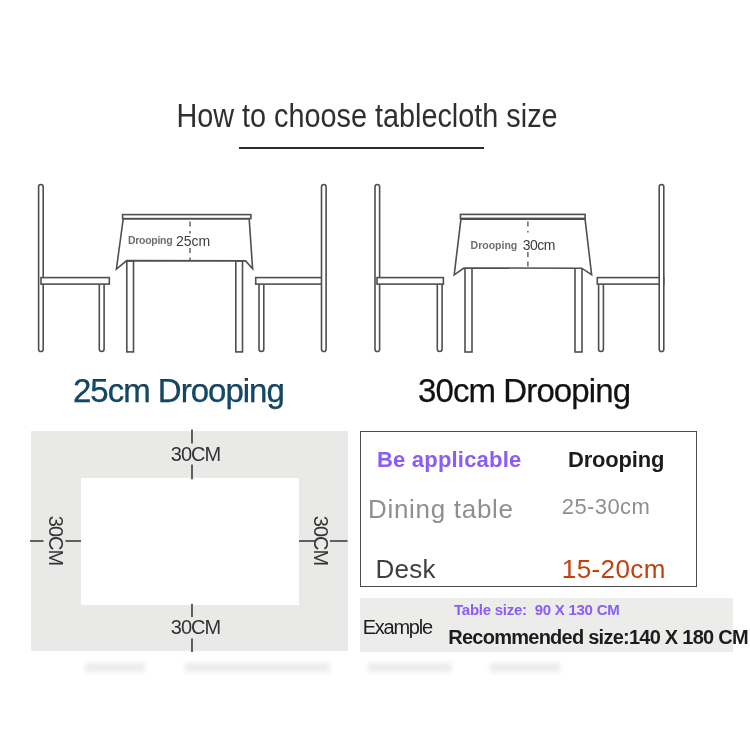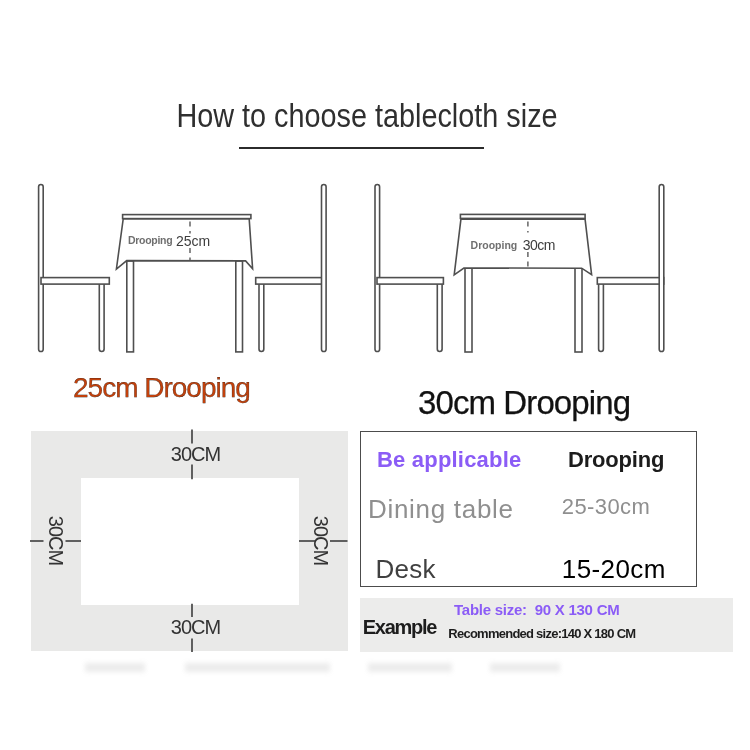--- a/index.html
+++ b/index.html
@@ -68,23 +68,23 @@
 
   <text x="128" y="243.8" font-family="Liberation Sans, sans-serif" font-size="10.5" font-weight="700" fill="#6f6f6f" letter-spacing="-0.3">Drooping</text>
 
   <text x="176" y="245.5" font-family="Liberation Sans, sans-serif" font-size="14" font-weight="400" fill="#3d3d3d">25cm</text>
 
   <text x="470.6" y="248.5" font-family="Liberation Sans, sans-serif" font-size="10.5" font-weight="700" fill="#6f6f6f">Drooping</text>
 
   <text x="522.7" y="250" font-family="Liberation Sans, sans-serif" font-size="14" font-weight="400" fill="#3d3d3d" letter-spacing="-0.5">30cm</text>
 </svg>
 
-<div class="abs" style="left:73px;top:372px;font-size:28px;color:#c2410c;letter-spacing:-1px;-webkit-text-stroke:0.25px #121212;">25cm Drooping</div>
+<div class="abs" style="left:73px;top:372px;font-size:33px;color:#0c4a6e;letter-spacing:-1px;-webkit-text-stroke:0.25px #121212;">25cm Drooping</div>
 
-<div class="abs" style="left:418px;top:384px;font-size:33px;color:#121212;letter-spacing:-0.9px;-webkit-text-stroke:0.25px #121212;">30cm Drooping</div>
+<div class="abs" style="left:418px;top:372px;font-size:33px;color:#121212;letter-spacing:-0.9px;-webkit-text-stroke:0.25px #121212;">30cm Drooping</div>
 
 <div class="abs" style="left:31px;top:431px;width:317px;height:220px;background:#e9e9e8;"></div>
 
 <div class="abs" style="left:81px;top:478px;width:218px;height:127px;background:#ffffff;"></div>
 
 <svg class="abs" style="left:0;top:420px;" width="360" height="240" viewBox="0 420 360 240">
   <g stroke="#474747" stroke-width="1.7">
 
     <line x1="192" y1="429.6" x2="192" y2="443.6"></line>
     <line x1="192" y1="464.4" x2="192" y2="479.2"></line>
@@ -115,26 +115,26 @@
 <div class="abs" style="left:377px;top:446.5px;font-size:22px;font-weight:700;color:#8b5cf6;letter-spacing:0.2px;">Be applicable</div>
 
 <div class="abs" style="left:568px;top:446.5px;font-size:22px;font-weight:700;color:#1c1c1c;letter-spacing:-0.2px;">Drooping</div>
 
 <div class="abs" style="left:368px;top:494px;font-size:26px;color:#8f8f8f;letter-spacing:0.7px;">Dining table</div>
 
 <div class="abs" style="left:561.8px;top:494px;font-size:22px;color:#8f8f8f;letter-spacing:0.4px;">25-30cm</div>
 
 <div class="abs" style="left:375.6px;top:553.5px;font-size:26px;color:#404040;letter-spacing:0.2px;">Desk</div>
 
-<div class="abs" style="left:561.8px;top:553.5px;font-size:26px;color:#000000;letter-spacing:0.4px;">15-20cm</div>
+<div class="abs" style="left:561.8px;top:553.5px;font-size:26px;color:#c2410c;letter-spacing:0.4px;">15-20cm</div>
 
 <div class="abs" style="left:360px;top:598px;width:372.5px;height:54px;background:#ececeb;"></div>
 
-<div class="abs" style="left:362.7px;top:616px;font-size:20px;font-weight:700;color:#1d1d1d;letter-spacing:-1.25px;">Example</div>
+<div class="abs" style="left:362.7px;top:616px;font-size:20px;font-weight:400;color:#1d1d1d;letter-spacing:-1.25px;">Example</div>
 
 <div class="abs" style="left:454px;top:601px;font-size:15px;font-weight:700;color:#8b5cf6;letter-spacing:-0.25px;">Table size:&nbsp; 90 X 130 CM</div>
 
-<div class="abs" style="left:448.3px;top:625.5px;font-size:13px;font-weight:700;color:#1d1d1d;letter-spacing:-0.75px;">Recommended size:140 X 180 CM</div>
+<div class="abs" style="left:448.3px;top:625.5px;font-size:20px;font-weight:700;color:#1d1d1d;letter-spacing:-0.75px;">Recommended size:140 X 180 CM</div>
 
 <div class="abs" style="left:85px;top:663px;width:60px;height:9px;background:#ececec;filter:blur(2.5px);"></div>
 <div class="abs" style="left:185px;top:663px;width:145px;height:9px;background:#ececec;filter:blur(2.5px);"></div>
 <div class="abs" style="left:368px;top:663px;width:84px;height:9px;background:#ececec;filter:blur(2.5px);"></div>
 <div class="abs" style="left:490px;top:663px;width:70px;height:9px;background:#ececec;filter:blur(2.5px);"></div>
 
 </body></html>

